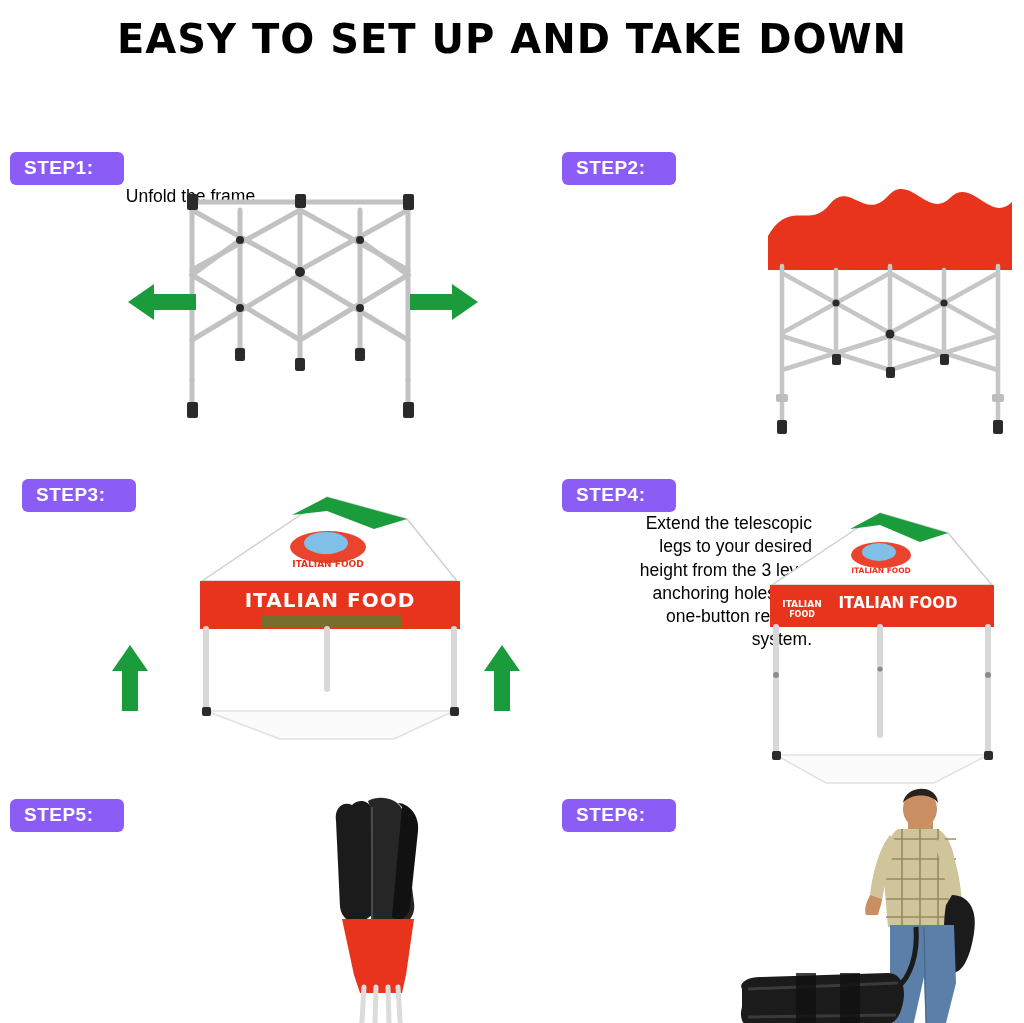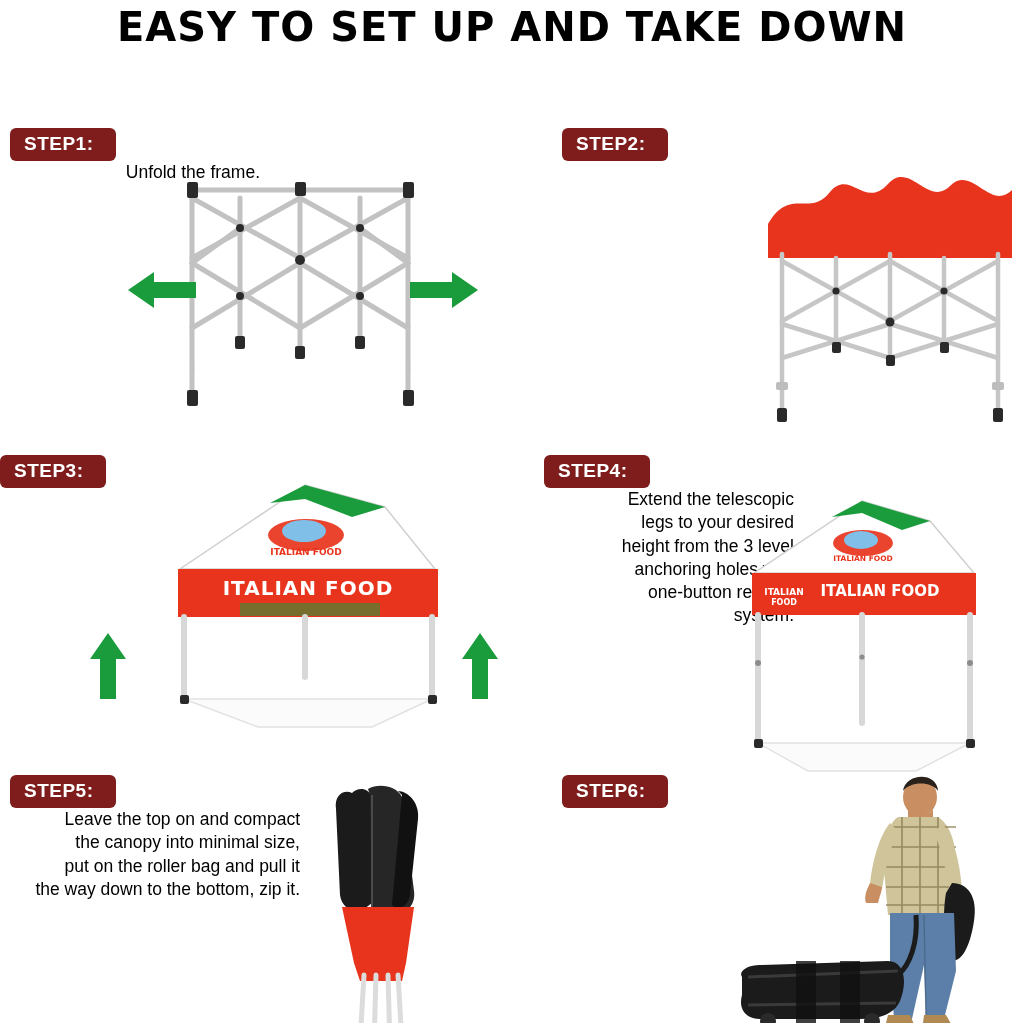--- a/index.html
+++ b/index.html
@@ -9,39 +9,40 @@
     font-family:"Liberation Sans", sans-serif;
     color:#111;
     overflow:hidden;
     position:relative;
   }
   .title{
     text-align:center;
     font-size:40px;
     font-weight:bold;
     letter-spacing:1px;
-    padding-top:4px;
+    padding-top:16px;
     font-family:"DejaVu Sans", sans-serif;
     color:#000;
   }
   .grid{
     position:relative;
     width:1024px;
     height:950px;
   }
   .cell{ position:absolute; }
   .badge{
     display:inline-block;
-    background:#7f1d1d;
+    background:#8b5cf6;
     color:#ffffff;
     font-weight:bold;
     font-size:19px;
-    padding:5px 22px 6px 14px;
+    padding:5px 30px 6px 14px;
     border-radius:6px;
     letter-spacing:0.5px;
+    margin-top:12px;
   }
   .desc{
     font-size:17.5px;
     line-height:1.33;
     color:#000000;
     max-width:250px;
     white-space:pre-line;
     text-align:right;
   }
   .art{ position:absolute; }
@@ -156,21 +157,21 @@
           <rect x="126" y="209" width="9" height="11" rx="2"></rect>
         </g>
         <g fill="#bdbdbd">
           <rect x="16" y="236" width="12" height="8" rx="2"></rect>
           <rect x="232" y="236" width="12" height="8" rx="2"></rect>
         </g>
       </svg>
     </div>
   </div>
 
-  <div class="cell" style="left:0;top:405px;width:520px;height:320px;">
+  <div class="cell" style="left:22px;top:405px;width:520px;height:320px;">
     <div class="badge">STEP3:</div>
 
     <div class="art" style="left:120px;top:22px;">
       <svg width="390" height="270" viewBox="0 0 390 270">
 
         <polygon points="185,8 60,92 315,92 265,30" fill="#ffffff" stroke="#d0d0d0" stroke-width="1.5"></polygon>
 
         <polygon points="185,8 265,30 232,40 185,22" fill="#1a9c3c"></polygon>
         <polygon points="185,8 150,26 185,22" fill="#1a9c3c"></polygon>
 
@@ -203,21 +204,21 @@
         <polygon points="20,0 38,26 28,26 28,66 12,66 12,26 2,26" fill="#1a9c3c"></polygon>
       </svg>
     </div>
     <div class="art" style="left:460px;top:178px;">
       <svg width="40" height="66" viewBox="0 0 40 66">
         <polygon points="20,0 38,26 28,26 28,66 12,66 12,26 2,26" fill="#1a9c3c"></polygon>
       </svg>
     </div>
   </div>
 
-  <div class="cell" style="left:544px;top:405px;width:462px;height:340px;">
+  <div class="cell" style="left:562px;top:405px;width:462px;height:340px;">
     <div class="badge">STEP4:</div>
     <div class="desc">Extend the telescopic
 legs to your desired
 height from the 3 level
 anchoring holes with
 one-button release
 system.</div>
 
     <div class="art" style="left:158px;top:40px;">
       <svg width="310" height="300" viewBox="0 0 310 300">
@@ -246,24 +247,20 @@
         <g fill="#2a2a2a">
           <rect x="52" y="244" width="9" height="9" rx="2"></rect>
           <rect x="264" y="244" width="9" height="9" rx="2"></rect>
         </g>
       </svg>
     </div>
   </div>
 
   <div class="cell" style="left:10px;top:725px;width:520px;height:290px;">
     <div class="badge" style="margin-left:0;text-align:center;">STEP5:</div>
-    <div class="desc" style="max-width:290px;">Leave the top on and compact
-the canopy into minimal size,
-put on the roller bag and pull it
-the way down to the bottom, zip it.</div>
 
     <div class="art" style="left:300px;top:0px;">
       <svg width="160" height="290" viewBox="0 0 160 290">
 
         <path d="M42,18 C34,14 24,20 26,34 L30,120 C32,134 44,138 54,134 L62,128 L62,22 C58,12 48,12 42,18 Z" fill="#1b1b1b"></path>
         <path d="M58,14 C68,8 86,10 92,22 L104,116 C106,130 96,140 84,138 L62,132 L60,20 Z" fill="#262626"></path>
         <path d="M88,16 C98,16 110,28 108,44 L100,120 C98,132 88,136 82,130 L92,20 Z" fill="#111111"></path>
 
         <path d="M62,20 L62,132" stroke="#4a4a4a" stroke-width="2" fill="none"></path>
 

